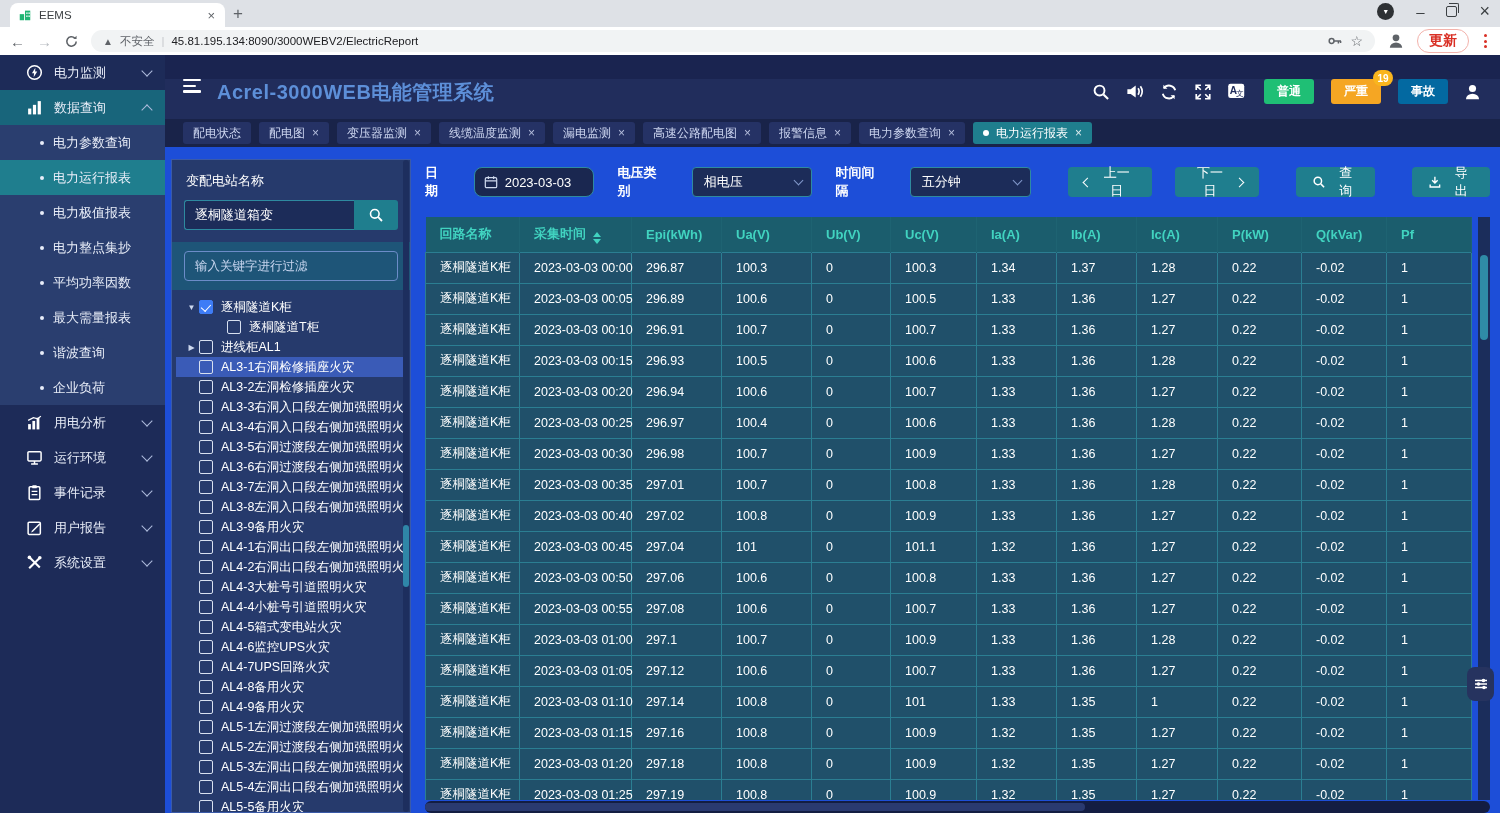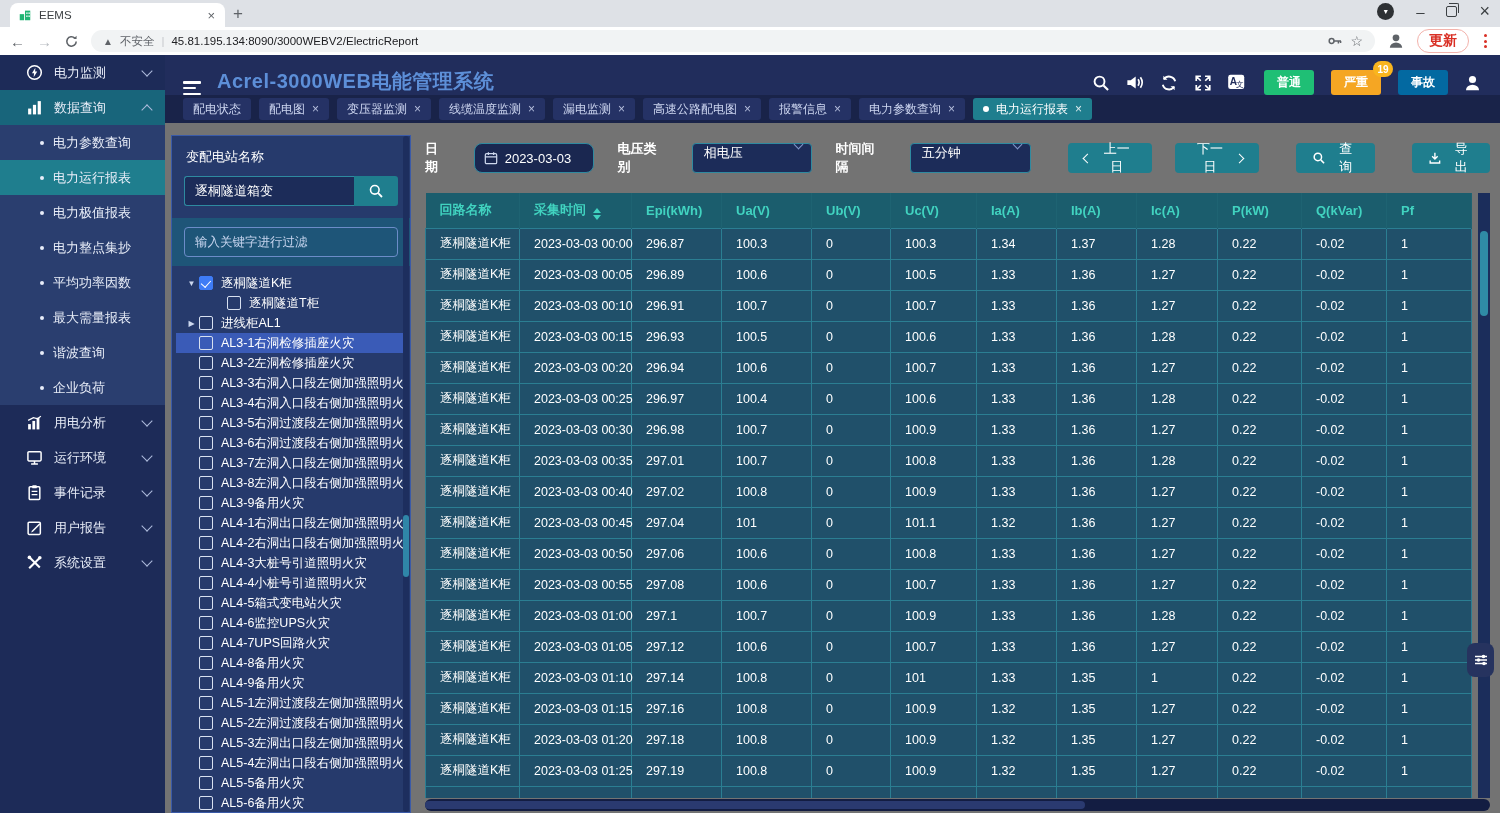--- a/index.html
+++ b/index.html
@@ -59,40 +59,40 @@
   .menu-item.expanded { background:#18657b; }
   .chev { width:8px; height:8px; border-right:1.6px solid #aebbdc; border-bottom:1.6px solid #aebbdc;
     transform:rotate(45deg); margin-top:-4px; }
   .chev.up { transform:rotate(-135deg); margin-top:4px; }
   .submenu { background:#2a3e6f; }
   .submenu-item { height:35px; display:flex; align-items:center; padding-left:40px; color:#e8edf8; font-size:13px; }
   .submenu-item .bullet { width:4px; height:4px; border-radius:50%; background:#e8edf8; margin-right:9px; }
   .submenu-item.active { background:#1f7e8e; }
 
   .main { flex:1; display:flex; flex-direction:column; min-width:0; }
-  .app-header { height:40px; background:#212d5c; display:flex; align-items:flex-end; padding:0 18px; }
+  .app-header { height:40px; background:#212d5c; display:flex; align-items:flex-start; padding:0 18px;margin-top:24px; }
   .hamburger { width:18px; display:flex; flex-direction:column; gap:3.5px; margin-right:16px; }
   .hamburger i { height:2.2px; background:#fff; border-radius:1px; }
   .hamburger i:nth-child(1){ width:18px; } .hamburger i:nth-child(2){ width:13px; } .hamburger i:nth-child(3){ width:18px; }
   .app-title { color:#5d8fd8; font-size:20px; font-weight:bold; letter-spacing:.5px; }
   .hdr-right { margin-left:auto; display:flex; align-items:center; gap:15px; }
   .hicon { width:19px; height:19px; display:flex; align-items:center; justify-content:center; }
   .badge { position:relative; border-radius:3px; color:#fff; font-size:12px; padding:4px 13px; font-weight:bold; }
   .badge .bubble { position:absolute; top:-9px; right:-12px; min-width:20px; height:16px; border-radius:9px;
     background:#f9b51e; color:#fff; font-size:10px; display:flex; align-items:center; justify-content:center;
     padding:0 4px; font-weight:bold; }
 
   .tab-bar { height:28px; background:#192349; display:flex; align-items:flex-start; padding:3px 0 0 18px; gap:8px; }
   .ptab { height:22px; background:#253265; border-radius:3px; color:#cdd6f0; font-size:12px;
     display:flex; align-items:center; padding:0 10px; gap:7px; white-space:nowrap; }
   .ptab.active { background:#1f7e8e; color:#fff; }
   .ptab .dot { width:6px; height:6px; border-radius:50%; background:#fff; }
   .ptab .x { font-size:12px; color:inherit; opacity:.85; }
 
-  .content { flex:1; display:flex; padding:12px 10px 0 6px; background:#737373; min-height:0; }
+  .content { flex:1; display:flex; padding:12px 10px 0 6px; background:#1d4ed8; min-height:0; }
 
   
   .tree-panel { width:240px; flex:0 0 auto; background:#263a6c; border:1px solid #3a5aa8;
     display:flex; flex-direction:column; padding:10px 12px 0 12px; position:relative; }
   .station-label { color:#fff; font-size:13px; margin:2px 0 10px 2px; }
   .search-row { display:flex; height:30px; }
   .search-row input { flex:1; min-width:0; background:#1c2c59; border:1px solid #2e8aa0; border-right:none;
     border-radius:3px 0 0 3px; color:#fff; font-size:13px; padding:0 10px; outline:none;
     font-family:"Liberation Sans", sans-serif; }
   .search-btn { width:44px; background:#1f7e8e; border:none; border-radius:0 3px 3px 0;
@@ -113,21 +113,21 @@
   .tree-scroll { position:absolute; right:1px; top:0; bottom:0; width:6px; background:#1d2e5e; border-radius:3px; }
   .tree-thumb { position:absolute; right:0; width:6px; height:62px; top:56%; background:#2f86a8; border-radius:3px; }
 
   
   .report { flex:1; margin-left:14px; min-width:0; position:relative; display:flex; flex-direction:column; }
   .toolbar { display:flex; align-items:center; gap:23px; height:34px; margin-top:6px; }
   .tlabel { color:#fff; font-size:13px; font-weight:bold; }
   .datebox { width:122px; height:30px; border:1px solid #2f8aa0; border-radius:8px; background:#1a2750;
     display:flex; align-items:center; padding:0 9px; gap:7px; color:#fff; font-size:13px; }
   .selectbox { width:122px; height:30px; border:1px solid #2f8aa0; border-radius:4px; background:#1c2c59;
-    display:flex; padding:0 9px 0 11px; color:#fff; font-size:13px; }
+    display:flex; align-items:center; padding:0 9px 0 11px; color:#fff; font-size:13px; }
   .selectbox .sval { flex:1; }
   .sel-chev { width:7px; height:7px; border-right:1.5px solid #8298cb; border-bottom:1.5px solid #8298cb;
     transform:rotate(45deg); margin-top:-3px; }
   .tbtn { height:30px; background:#1f7e8e; border:none; border-radius:4px; color:#fff; font-size:13px;
     display:flex; align-items:center; justify-content:center; gap:7px; padding:0 16px; }
   .tbtn.gap { margin-left:14px; }
   .ang { width:7px; height:7px; border-left:1.7px solid #fff; border-bottom:1.7px solid #fff; }
   .ang.left { transform:rotate(45deg); }
   .ang.right { transform:rotate(-135deg); }
 

